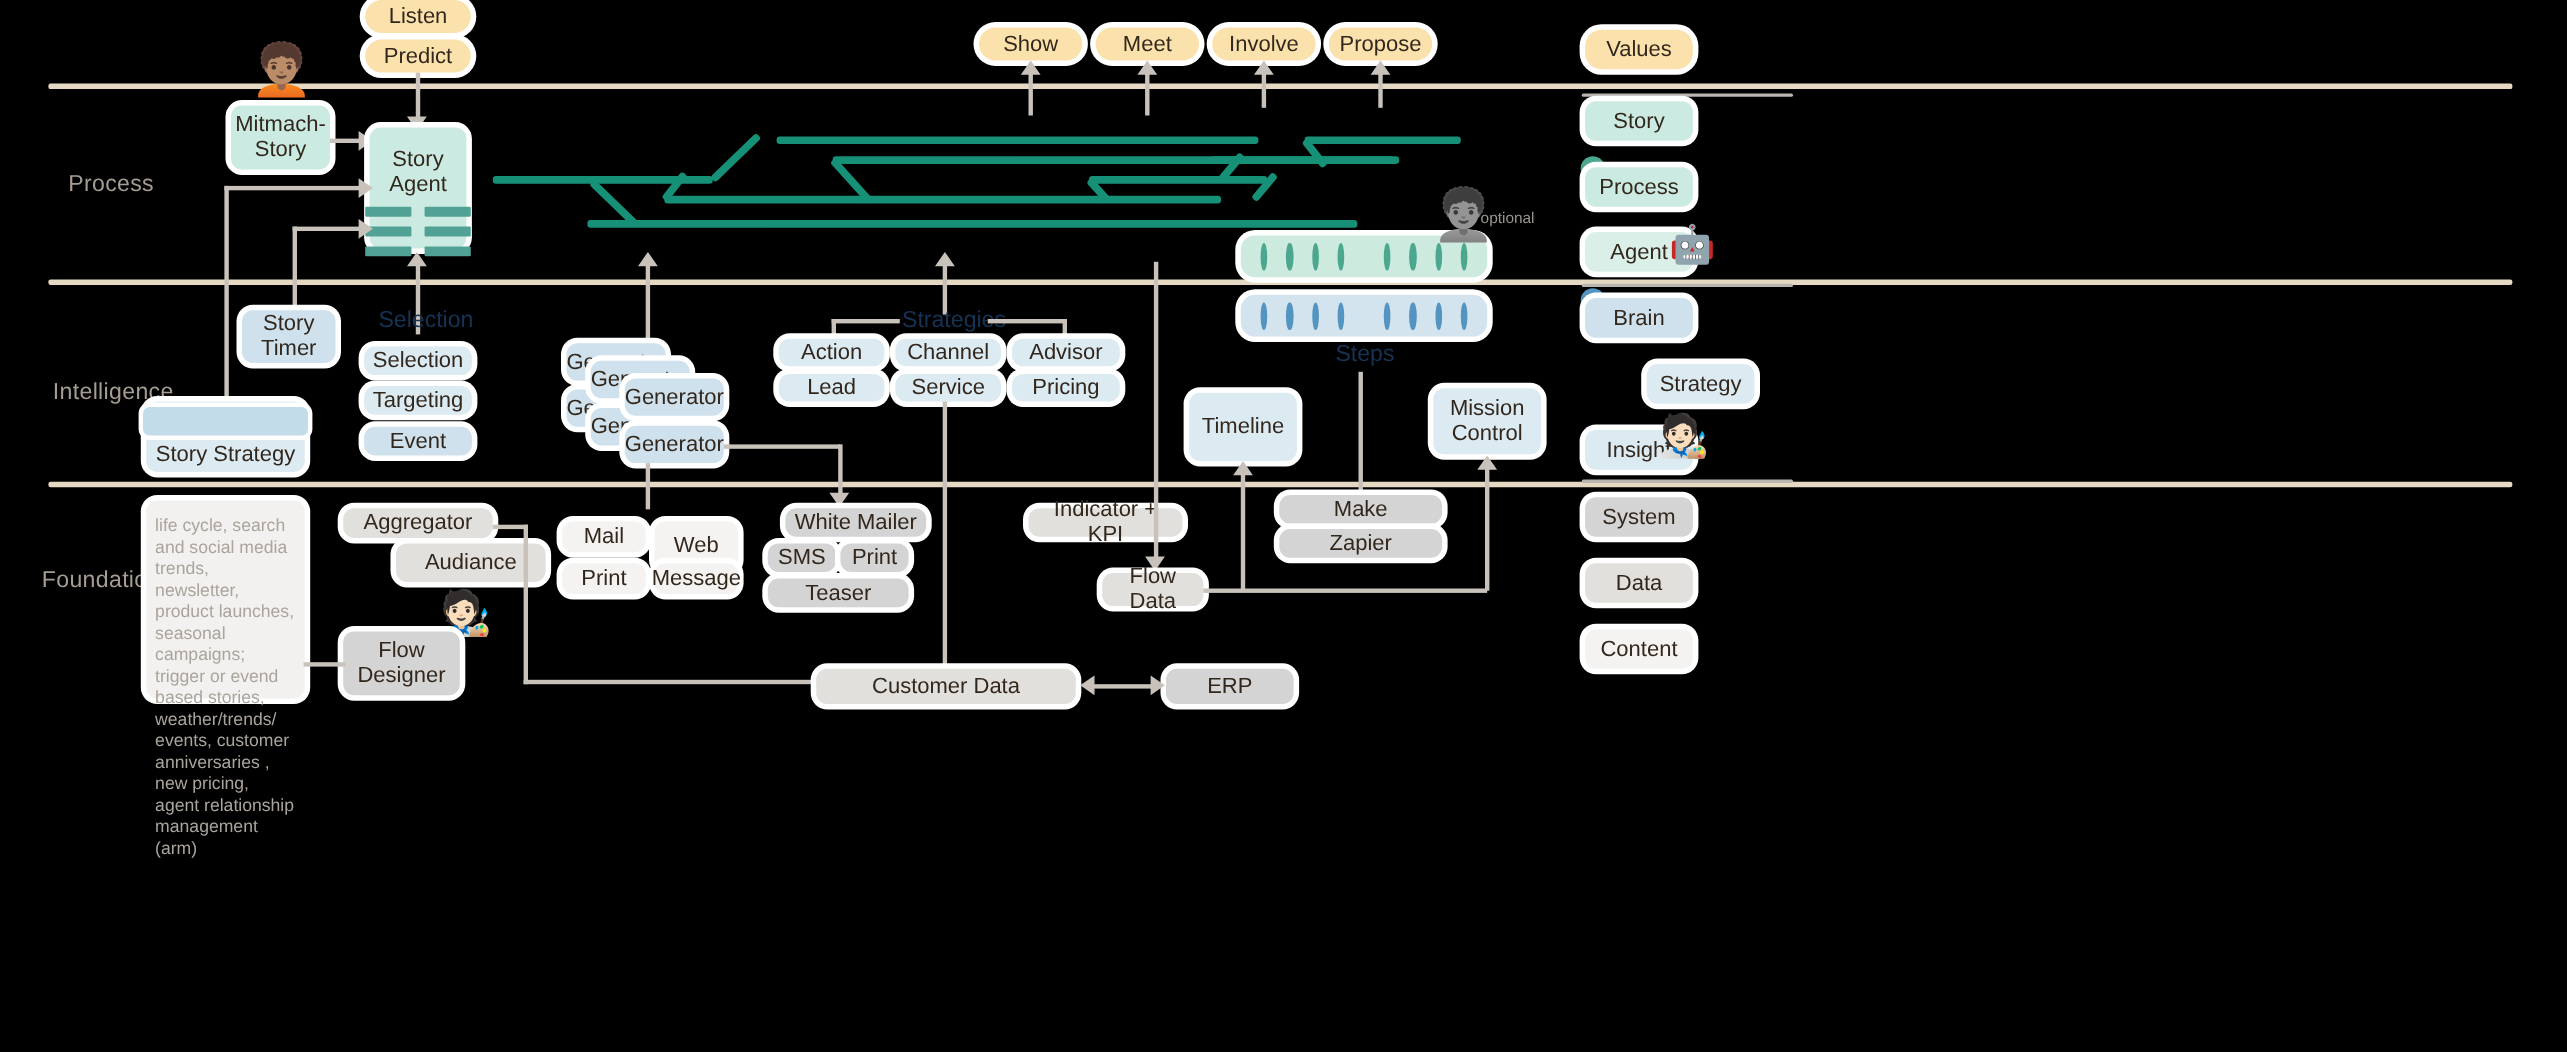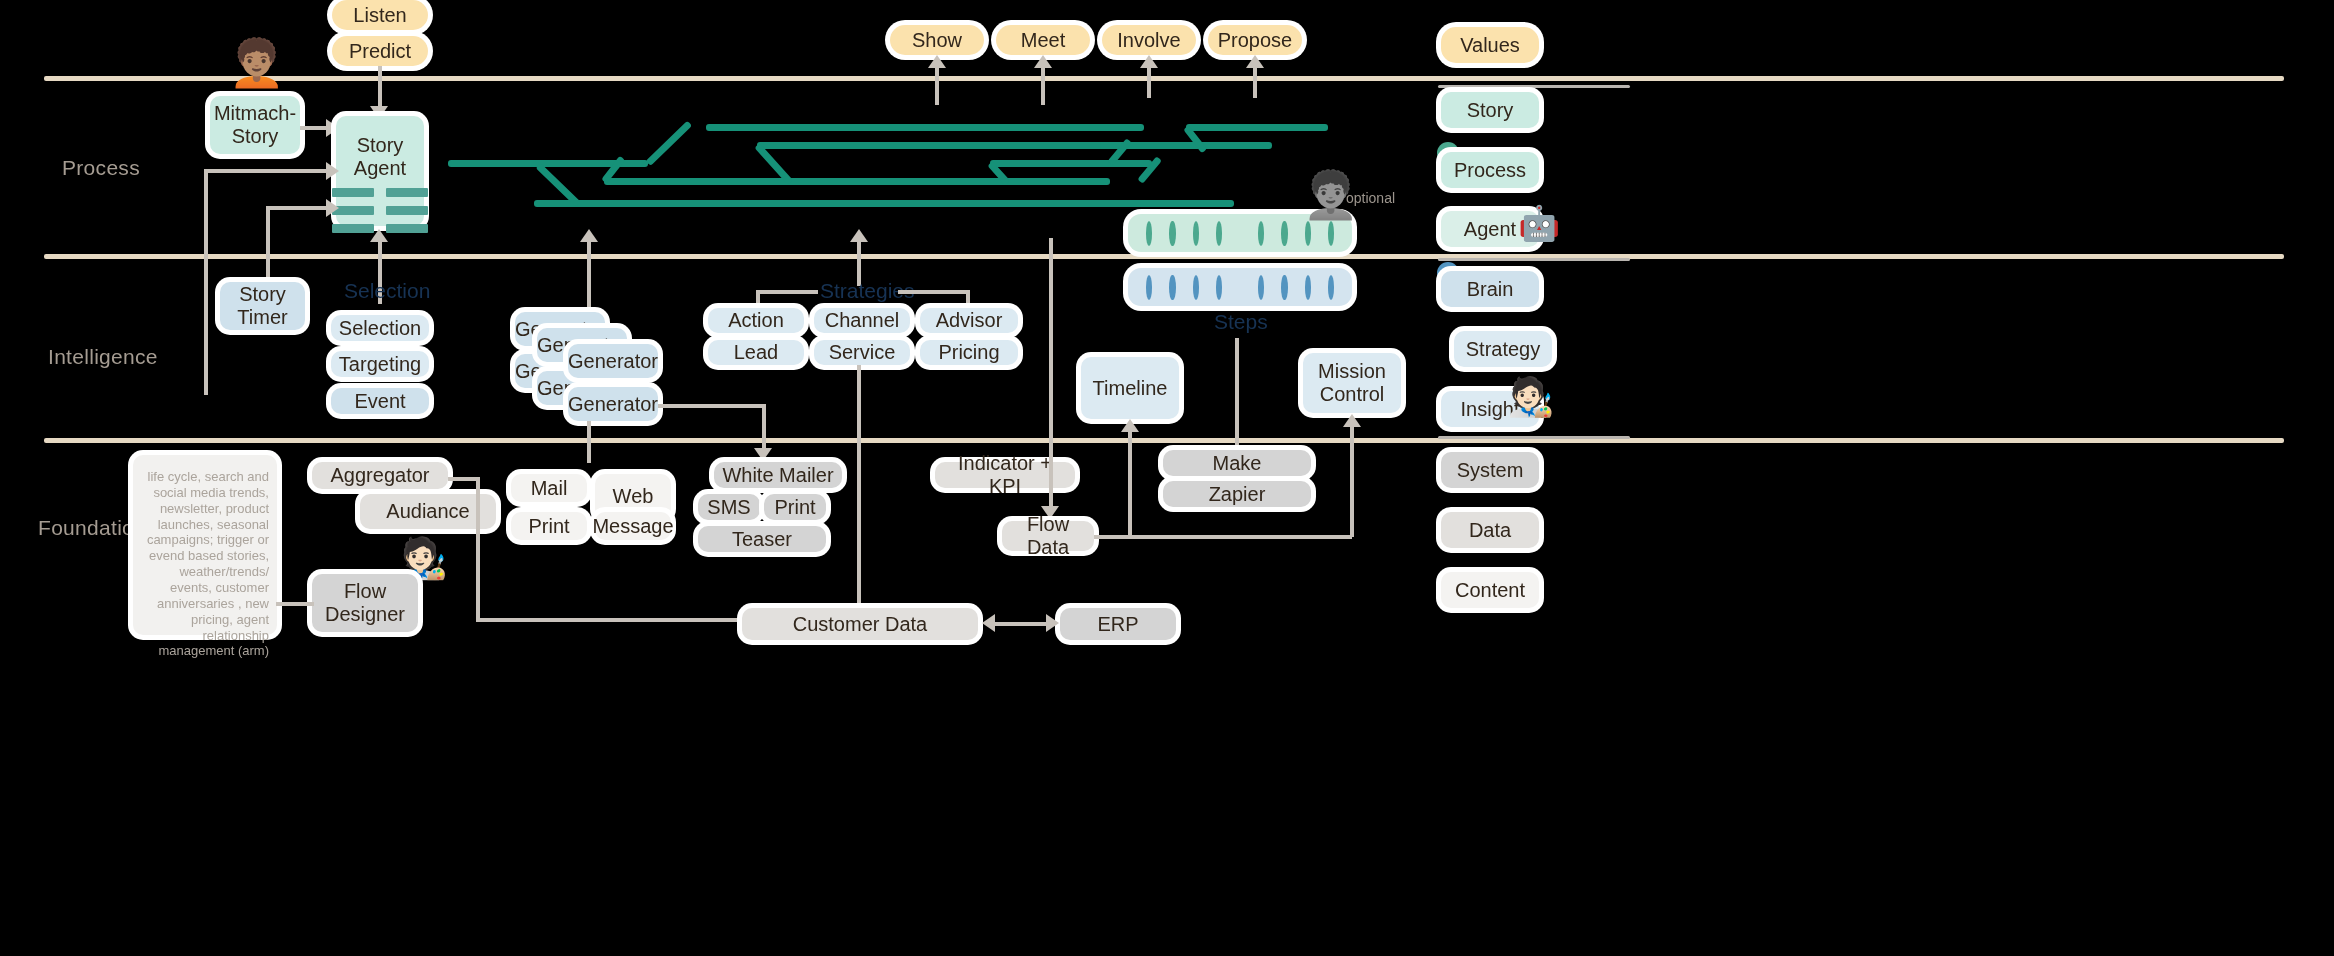--- a/index.html
+++ b/index.html
@@ -109,23 +109,23 @@
 
   .strategy-window {
     width: 150px; height: 26px;
     background: #c3dcea;
     border-radius: 6px;
     box-shadow: 0 0 0 4px #fff;
   }
 
   .wrap-text {
     color: #aba49c;
-    font-size: 13px;
+    font-size: 16px;
     line-height: 1.22;
-    text-align: right;
+    text-align: left;
   }
 </style>
 </head>
 <body>
 
 <div id="stage">
 
   <div class="abs divider" style="left:44px; top:76px; width:2240px;"></div>
   <div class="abs divider" style="left:44px; top:254px; width:2240px;"></div>
   <div class="abs divider" style="left:44px; top:438px; width:2240px;"></div>
@@ -279,20 +279,24 @@
   </div>
   <div class="abs caption" style="left:1214px; top:310px;">Steps</div>
   <div class="abs conn conn-v" style="left:1235px; top:338px; height:110px;"></div>
 
   <div class="abs node n-blue-lt" style="left:1081px; top:357px; width:98px; height:62px;">Timeline</div>
   <div class="abs node n-blue-lt" style="left:1303px; top:353px; width:98px; height:60px; flex-direction:column;">
     <span style="white-space:pre-line;">Mission
 Control</span>
   </div>
 
+  <div class="abs node n-blue-lt" style="left:133px; top:365px; width:144px; height:64px; flex-direction:column; gap:6px;">
+    <span class="strategy-window"></span>
+    <span>Story Strategy</span>
+  </div>
 
   <div class="abs node n-gray-xl" style="left:133px; top:455px; width:144px; height:180px; align-items:flex-start; padding:14px 8px;">
     <span class="wrap-text">life cycle, search  and social media trends, newsletter, product launches, seasonal campaigns; trigger or evend based stories, weather/trends/ events, customer anniversaries , new pricing, agent relationship management (arm)</span>
   </div>
 
   <div class="abs node n-gray-lt" style="left:312px; top:462px; width:136px; height:27px;">Aggregator</div>
   <div class="abs node n-gray-lt" style="left:312px; top:494px; width:136px; height:35px;margin-left:48px;">Audiance</div>
 
   <div class="abs avatar sm" style="left:398px; top:538px;">🧑🏻‍🎨</div>
   <div class="abs node n-gray" style="left:312px; top:574px; width:106px; height:58px; flex-direction:column;">
@@ -349,21 +353,21 @@
   <div class="abs node n-mint" style="left:1441px; top:152px; width:98px; height:36px;">Process</div>
 
   <div class="abs node n-mint-lt" style="left:1441px; top:211px; width:98px; height:36px;">Agent</div>
   <div class="abs avatar sm" style="left:1518px; top:206px; font-size:34px;">🤖</div>
 
   <div class="abs divider" style="left:1438px; top:258px; width:192px; height:3px; background:#b9b5b0;"></div>
 
   <div class="abs sw-dot" style="left:1437px; top:262px; background:#5394c0;"></div>
   <div class="abs node n-blue" style="left:1441px; top:271px; width:98px; height:36px;">Brain</div>
 
-  <div class="abs node n-blue-lt" style="left:1454px; top:331px; width:98px; height:36px;">Strategy</div>
+  <div class="abs node n-blue-lt" style="left:1497px; top:331px; width:98px; height:36px;">Strategy</div>
 
   <div class="abs node n-blue-lt" style="left:1441px; top:391px; width:98px; height:36px;">Insight</div>
   <div class="abs avatar sm" style="left:1507px; top:378px; font-size:38px;">🧑🏻‍🎨</div>
 
   <div class="abs divider" style="left:1438px; top:436px; width:192px; height:3px; background:#b9b5b0;"></div>
 
   <div class="abs node n-gray" style="left:1441px; top:452px; width:98px; height:36px;">System</div>
   <div class="abs node n-gray-lt" style="left:1441px; top:512px; width:98px; height:36px;">Data</div>
   <div class="abs node n-white" style="left:1441px; top:572px; width:98px; height:36px;">Content</div>
 

